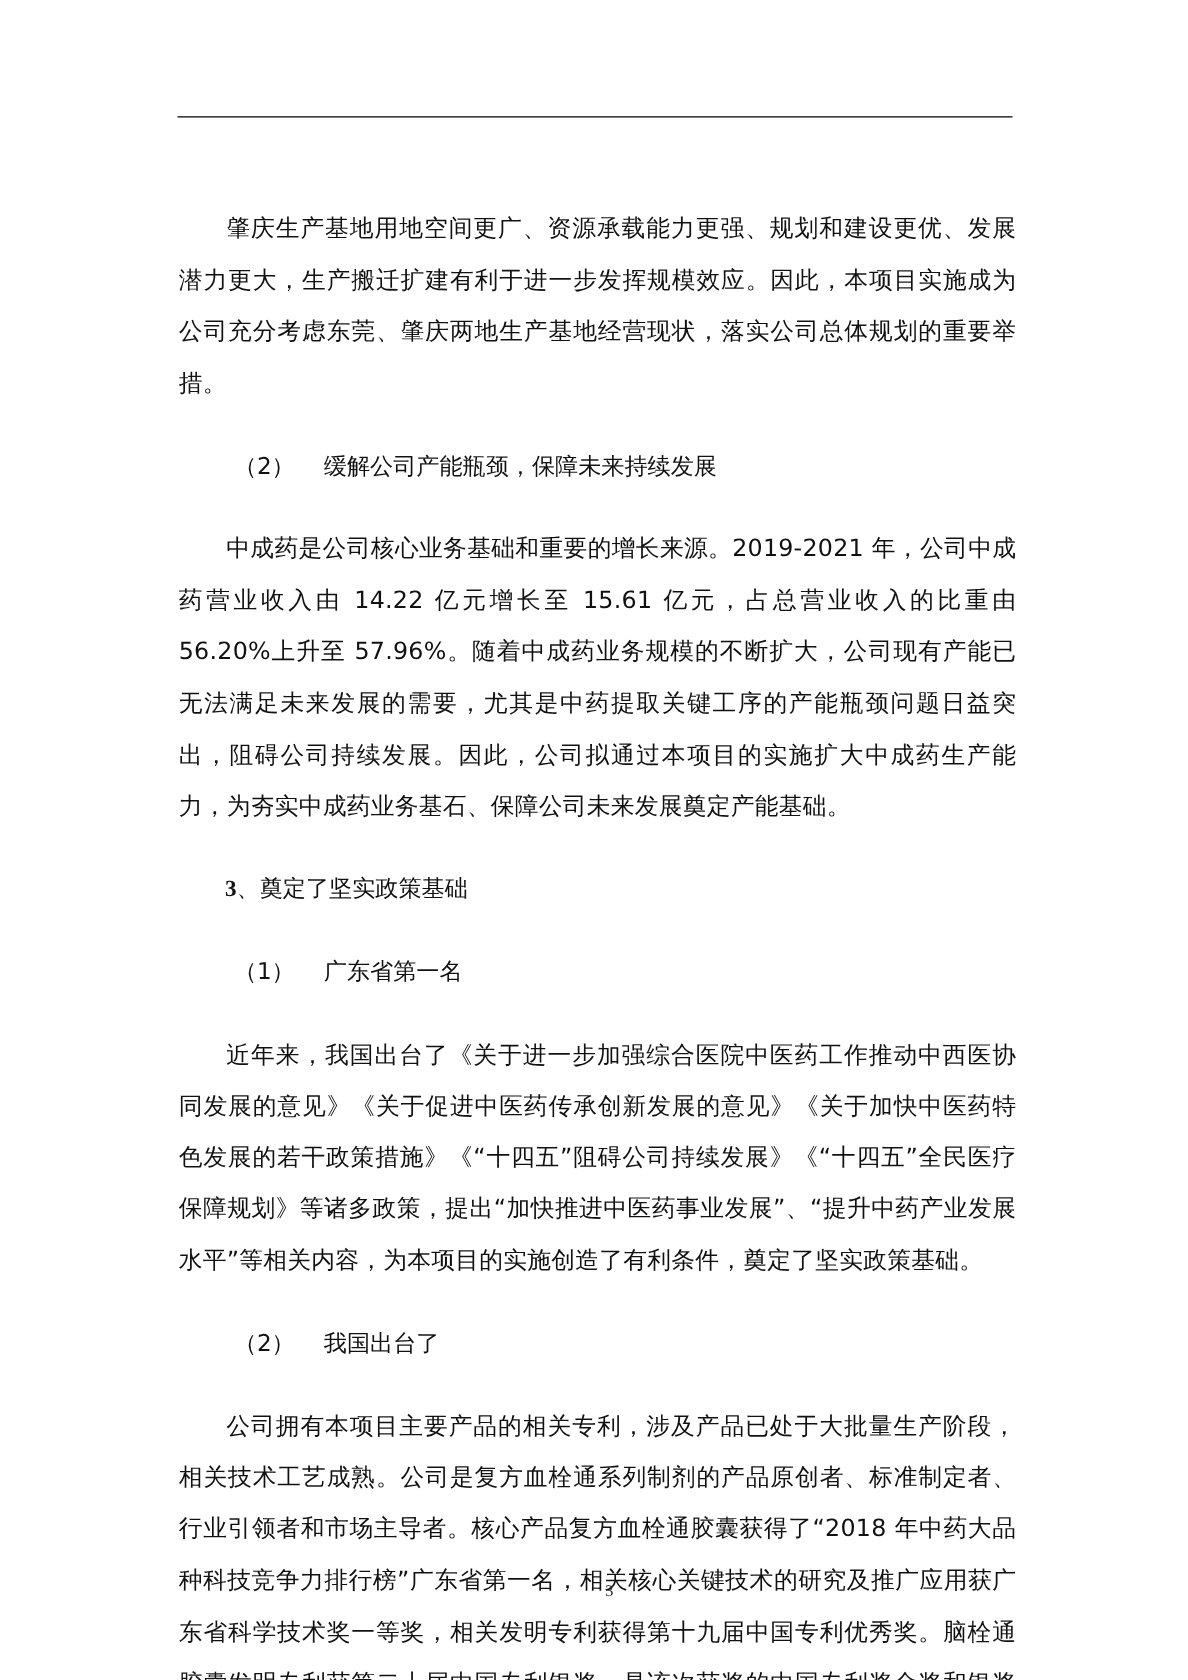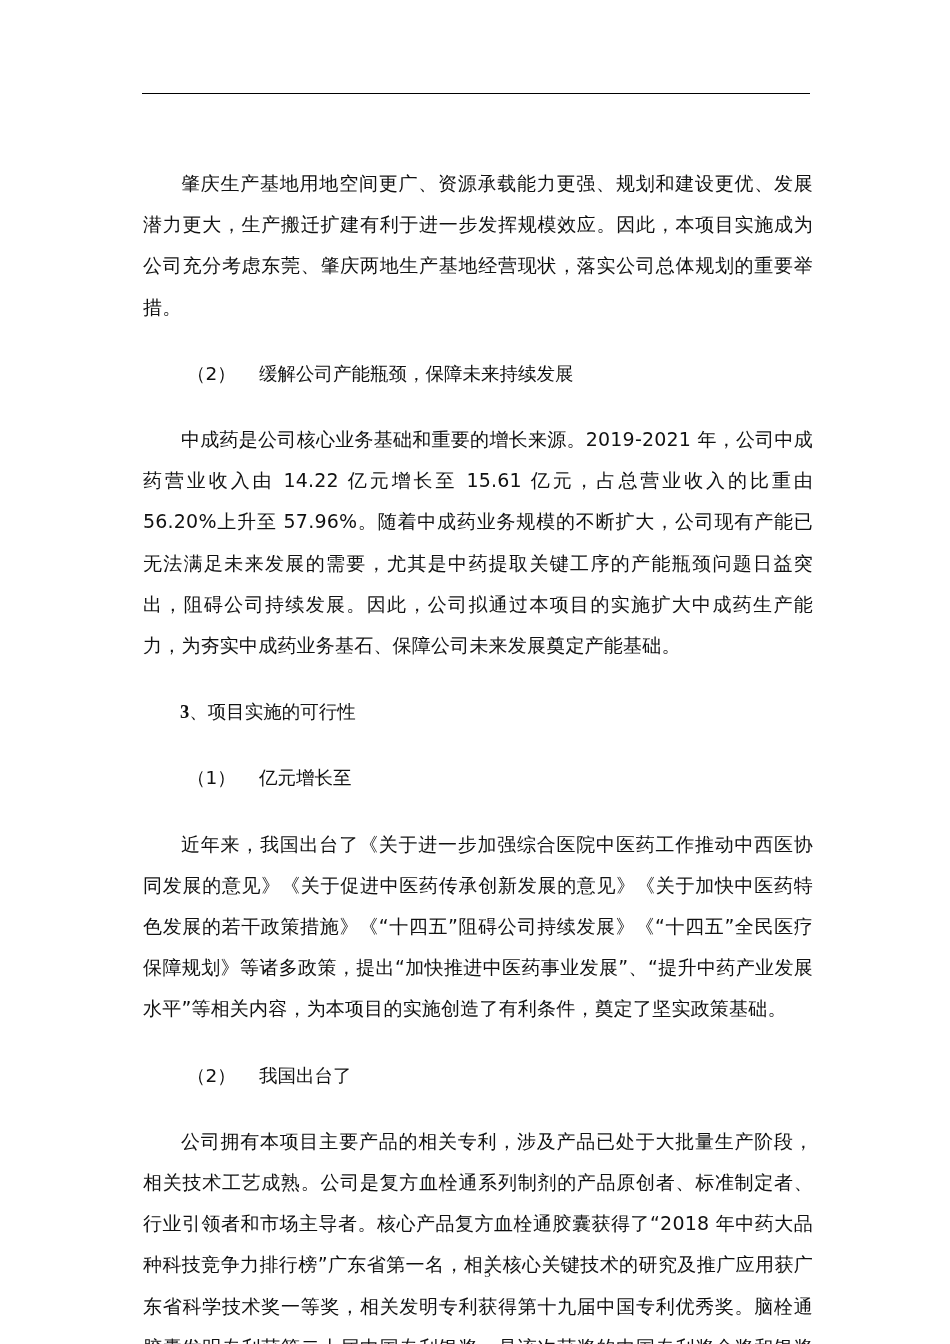--- a/index.html
+++ b/index.html
@@ -84,26 +84,26 @@
   <div class="gap"></div>
   <div class="sub-heading">
     <span class="num">（2）</span><span>缓解公司产能瓶颈，保障未来持续发展</span>
   </div>
   <div class="gap"></div>
 
   <p class="para">中成药是公司核心业务基础和重要的增长来源。2019-2021 年，公司中成药营业收入由 14.22 亿元增长至 15.61 亿元，占总营业收入的比重由 56.20%上升至 57.96%。随着中成药业务规模的不断扩大，公司现有产能已无法满足未来发展的需要，尤其是中药提取关键工序的产能瓶颈问题日益突出，阻碍公司持续发展。因此，公司拟通过本项目的实施扩大中成药生产能力，为夯实中成药业务基石、保障公司未来发展奠定产能基础。</p>
 
   <div class="gap"></div>
   <div class="section-heading">
-    <span class="num">3</span><span>、项目实施的可行性</span>
+    <span class="num">3</span><span>、奠定了坚实政策基础</span>
   </div>
   <div class="gap"></div>
 
   <div class="sub-heading">
-    <span class="num">（1）</span><span>亿元增长至</span>
+    <span class="num">（1）</span><span>广东省第一名</span>
   </div>
   <div class="gap"></div>
 
   <p class="para">近年来，我国出台了《关于进一步加强综合医院中医药工作推动中西医协同发展的意见》《关于促进中医药传承创新发展的意见》《关于加快中医药特色发展的若干政策措施》《“十四五”阻碍公司持续发展》《“十四五”全民医疗保障规划》等诸多政策，提出“加快推进中医药事业发展”、“提升中药产业发展水平”等相关内容，为本项目的实施创造了有利条件，奠定了坚实政策基础。</p>
 
   <div class="gap"></div>
   <div class="sub-heading">
     <span class="num">（2）</span><span>我国出台了</span>
   </div>
   <div class="gap"></div>

